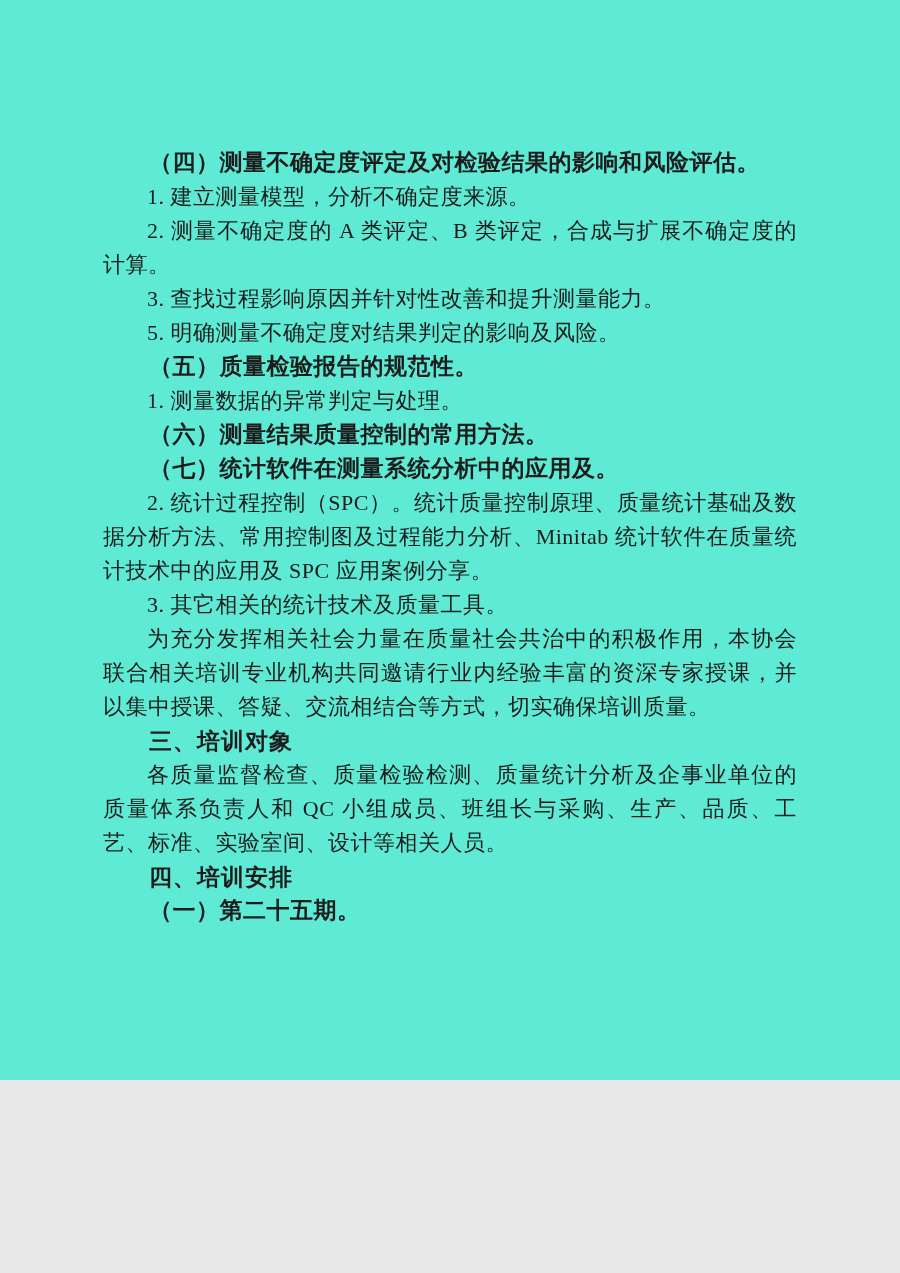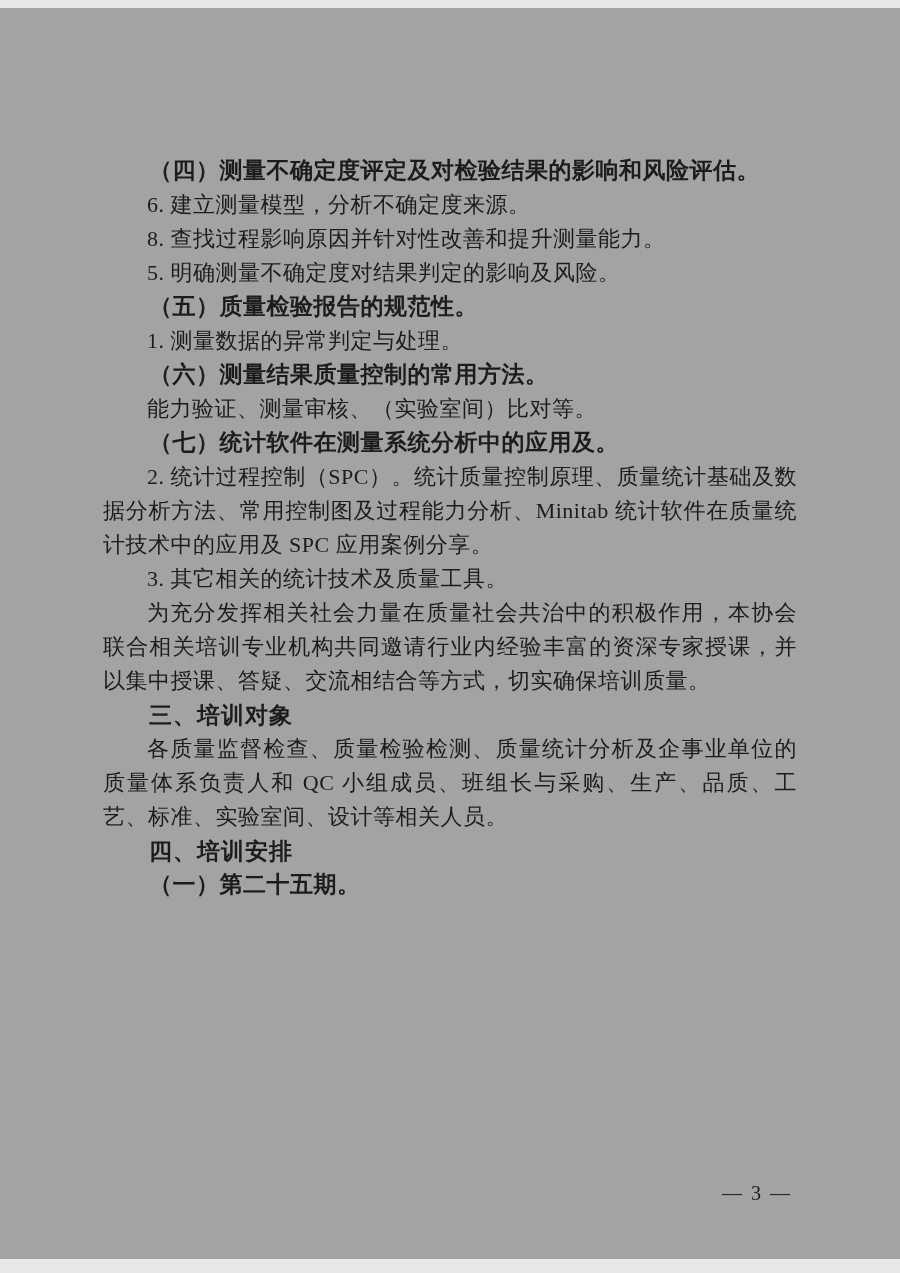--- a/index.html
+++ b/index.html
@@ -3,23 +3,23 @@
 <meta charset="utf-8">
 <style>
   html, body {
     margin: 0;
     padding: 0;
     background: #e8e8e8;
   }
   .page {
     position: relative;
     width: 900px;
-    height: 1251px;
-    margin: 8px auto;
-    background: #a3a3a3;
+    height: 1080px;
+    margin: 0 auto;
+    background: #5eead4;
     color: #1c1c1c;
     overflow: hidden;
     font-family: "Liberation Serif", "DejaVu Serif", serif;
   }
   .content {
     position: absolute;
     left: 103px;
     top: 146px;
     width: 694px;
   }
@@ -60,27 +60,27 @@
     font-family: "Liberation Serif", "DejaVu Serif", serif;
     white-space: nowrap;
   }
 </style>
 </head>
 <body>
 
 <div class="page">
   <div class="content" id="document-content">
       <p class="heading-kai">（四）测量不确定度评定及对检验结果的影响和风险评估。</p>
-      <p class="body">6. 建立测量模型，分析不确定度来源。</p>
-      <p class="body">8. 查找过程影响原因并针对性改善和提升测量能力。</p>
+      <p class="body">1. 建立测量模型，分析不确定度来源。</p>
+      <p class="body">2. 测量不确定度的 A 类评定、B 类评定，合成与扩展不确定度的计算。</p>
+      <p class="body">3. 查找过程影响原因并针对性改善和提升测量能力。</p>
       <p class="body">5. 明确测量不确定度对结果判定的影响及风险。</p>
       <p class="heading-kai">（五）质量检验报告的规范性。</p>
       <p class="body">1. 测量数据的异常判定与处理。</p>
       <p class="heading-kai">（六）测量结果质量控制的常用方法。</p>
-      <p class="body">能力验证、测量审核、（实验室间）比对等。</p>
       <p class="heading-kai">（七）统计软件在测量系统分析中的应用及。</p>
       <p class="body">2. 统计过程控制（SPC）。统计质量控制原理、质量统计基础及数据分析方法、常用控制图及过程能力分析、Minitab 统计软件在质量统计技术中的应用及 SPC 应用案例分享。</p>
       <p class="body">3. 其它相关的统计技术及质量工具。</p>
       <p class="body">为充分发挥相关社会力量在质量社会共治中的积极作用，本协会联合相关培训专业机构共同邀请行业内经验丰富的资深专家授课，并以集中授课、答疑、交流相结合等方式，切实确保培训质量。</p>
       <p class="heading-hei">三、培训对象</p>
       <p class="body">各质量监督检查、质量检验检测、质量统计分析及企事业单位的质量体系负责人和 QC 小组成员、班组长与采购、生产、品质、工艺、标准、实验室间、设计等相关人员。</p>
       <p class="heading-hei">四、培训安排</p>
       <p class="heading-kai">（一）第二十五期。</p>
     </div>
   <div class="page-number">— 3 —</div>

